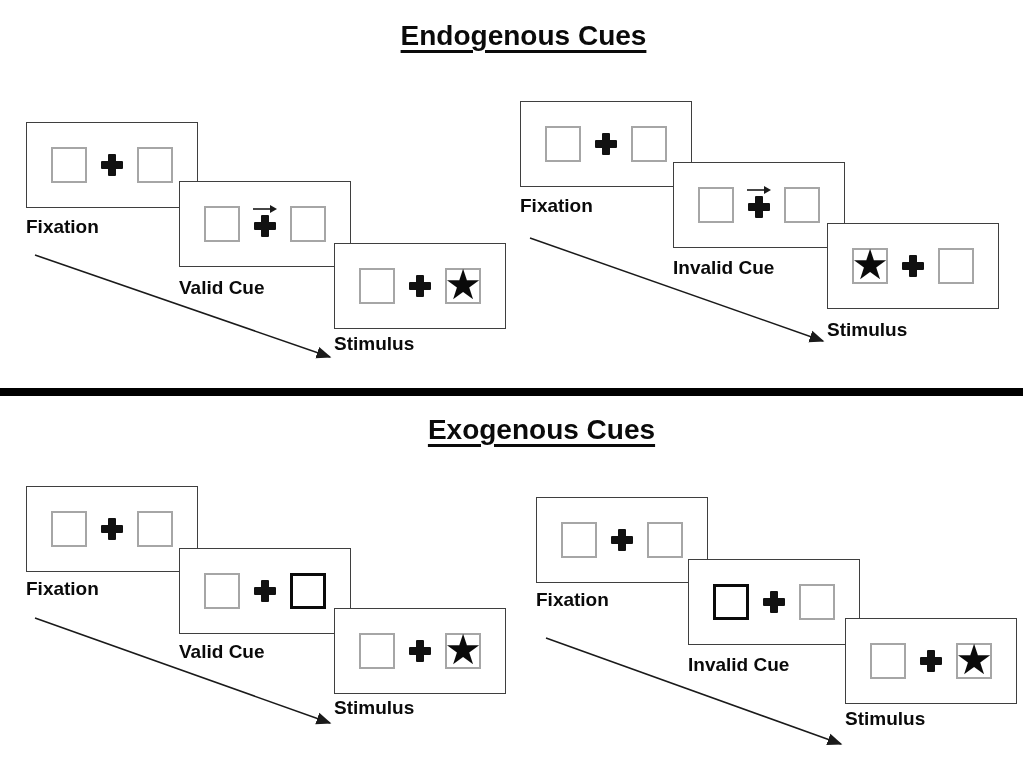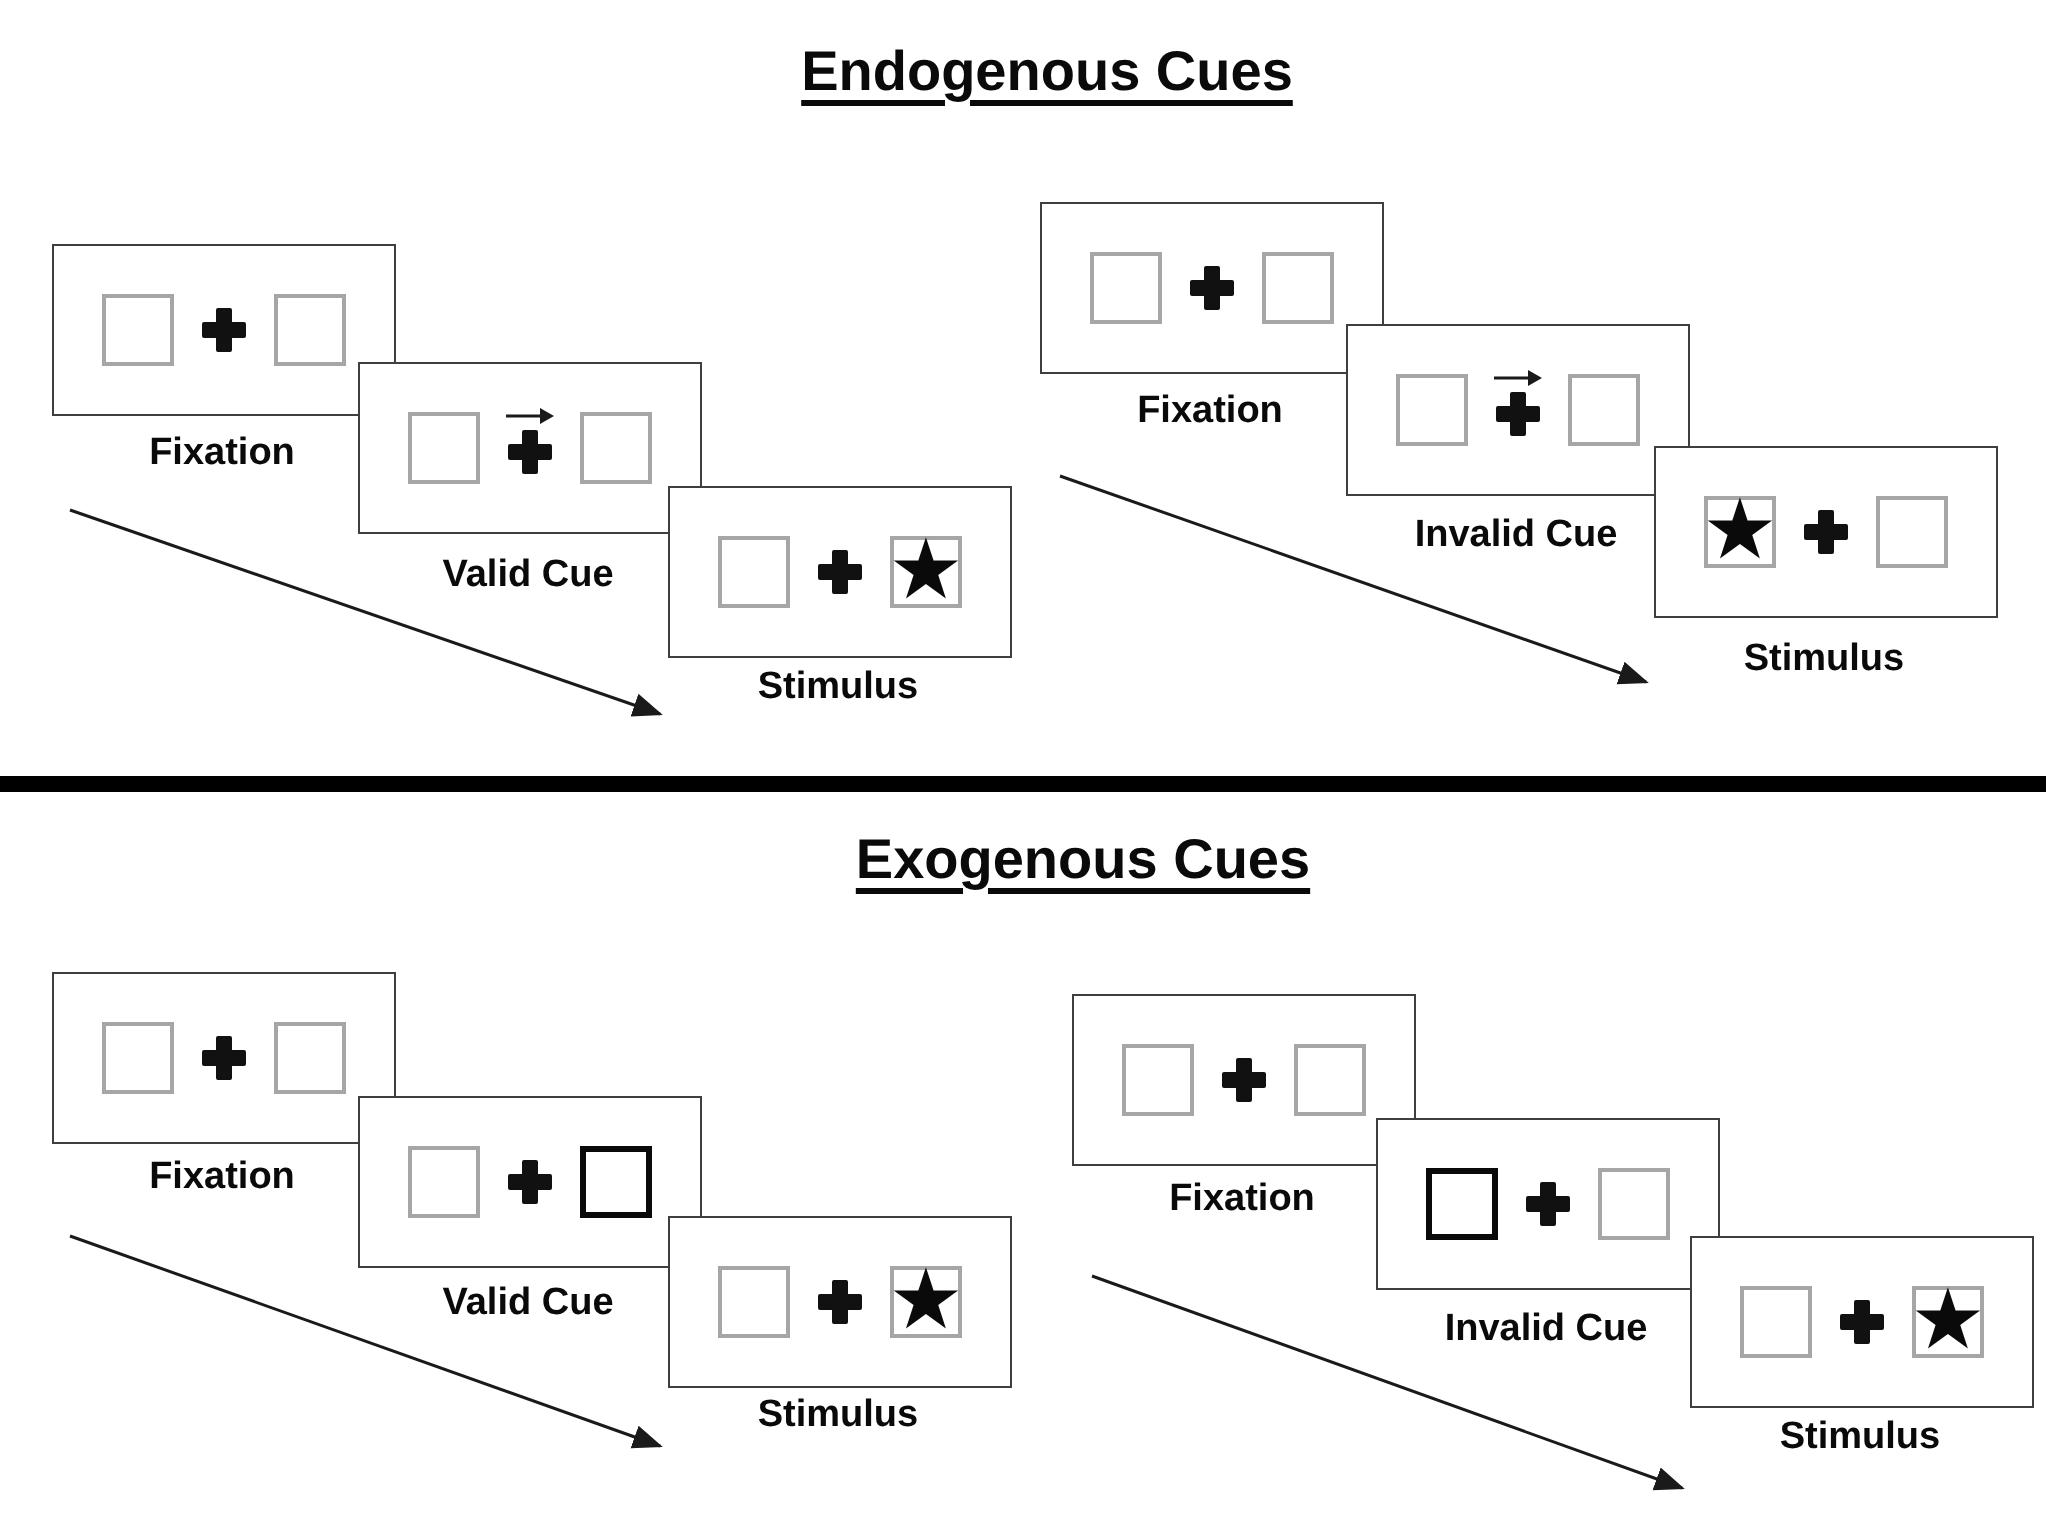--- a/index.html
+++ b/index.html
@@ -32,21 +32,21 @@
   .sq.thick{border:3px solid #0a0a0a;}
   .star{font-size:42px;line-height:30px;color:#0a0a0a;display:block;transform:translateY(-1px);}
 
   .cross{position:absolute;left:74px;top:31px;width:22px;height:22px;}
   .cross::before{content:"";position:absolute;left:0;top:7px;width:22px;height:8px;background:#111;border-radius:1px;}
   .cross::after{content:"";position:absolute;left:7px;top:0;width:8px;height:22px;background:#111;border-radius:1px;}
   .panel.cue-endo .cross{top:33px;}
   .cue-arrow{position:absolute;left:72px;top:19px;width:26px;height:12px;}
 
   .plabel{
-    position:absolute;width:170px;text-align:center;
+    position:absolute;width:170px;
     font-size:19px;font-weight:700;z-index:3;white-space:nowrap;
   }
 
   
   .p-evf{left:26px;top:122px;}  .p-evc{left:179px;top:181px;}  .p-evs{left:334px;top:243px;}
   .p-eif{left:520px;top:101px;} .p-eic{left:673px;top:162px;}  .p-eis{left:827px;top:223px;}
   .p-xvf{left:26px;top:486px;}  .p-xvc{left:179px;top:548px;}  .p-xvs{left:334px;top:608px;}
   .p-xif{left:536px;top:497px;} .p-xic{left:688px;top:559px;}  .p-xis{left:845px;top:618px;}
 
   .l-evf{left:26px;top:216px;}  .l-evc{left:179px;top:277px;}  .l-evs{left:334px;top:333px;}

